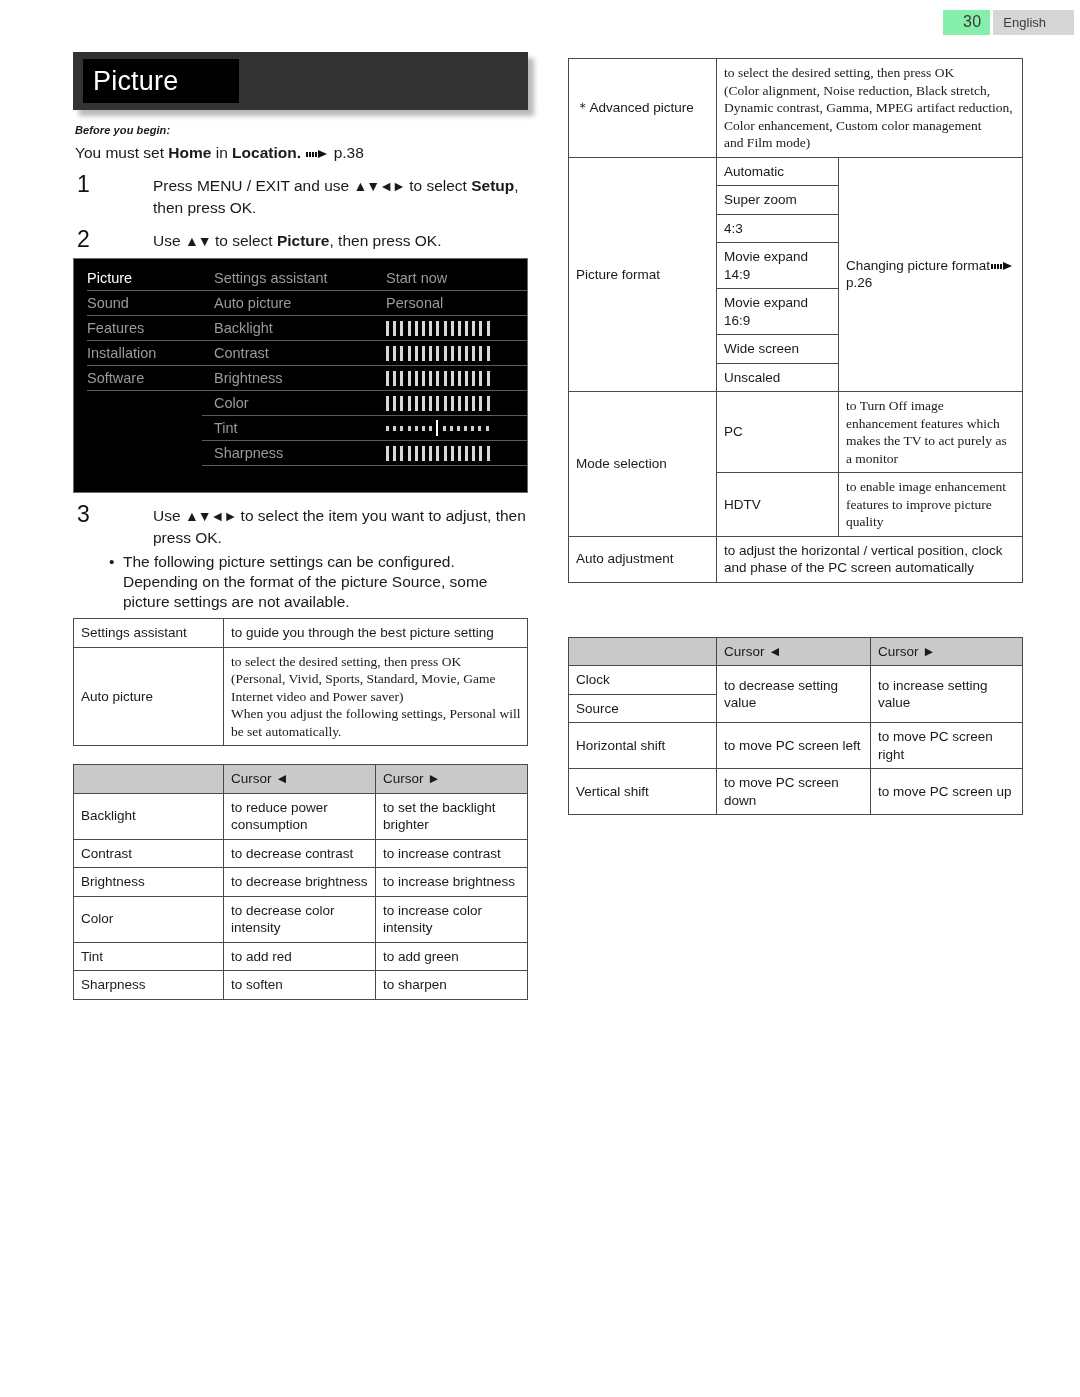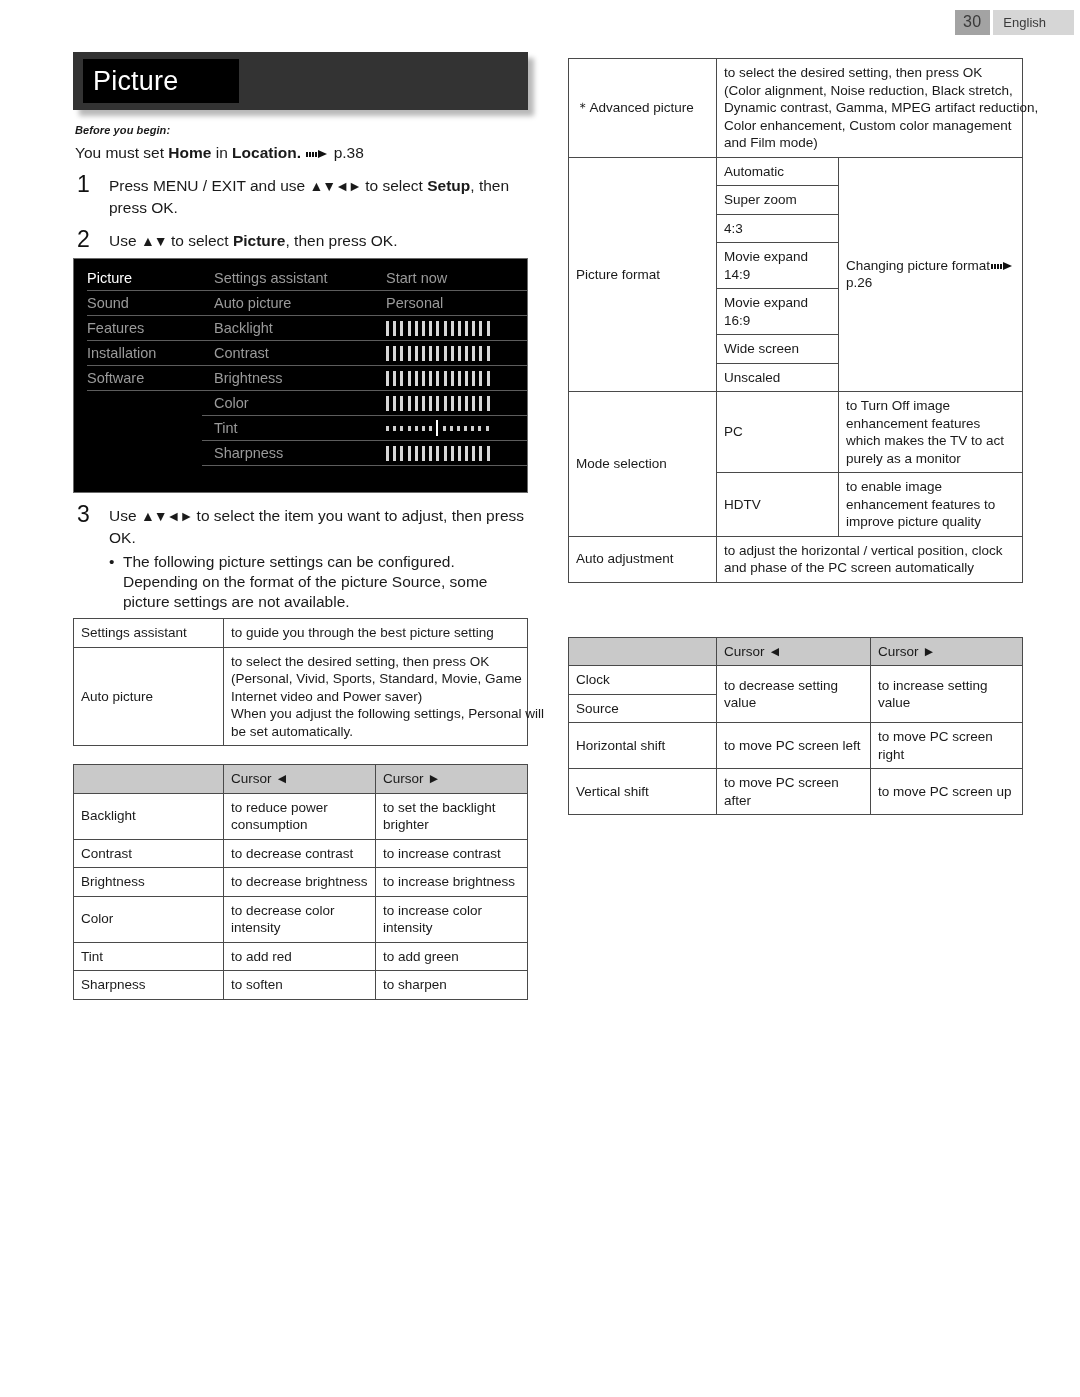--- a/index.html
+++ b/index.html
@@ -18,24 +18,24 @@
 
   
   .page-header {
     position: absolute;
     top: 10px; right: 6px;
     display: flex;
     align-items: stretch;
     gap: 3px;
   }
   .page-num {
-    background: #a3a3a3;
+    background: #86efac;
     color: #3a3a3a;
     font-size: 16px;
-    padding: 3px 9px 4px 8px;
+    padding: 3px 9px 4px 20px;
     line-height: 18px;
     letter-spacing: .3px;
   }
   .page-lang {
     background: #d6d6d6;
     color: #3a3a3a;
     font-size: 13px;
     padding: 5px 28px 4px 10px;
     line-height: 16px;
   }
@@ -100,21 +100,21 @@
     line-height: 21px;
   }
   .step-num {
     flex: 0 0 34px;
     font-size: 23px;
     line-height: 23px;
     font-weight: 400;
     color: #111;
     padding-left: 2px;
   }
-  .step-body { flex: 1 1 auto; padding-top: 2px; }
+  .step-body { flex: 1 1 auto; padding-top: 2px; margin-left: 44px; }
   .bullet {
     display: flex;
     margin: 4px 0 6px 36px;
     font-size: 15.5px;
     line-height: 20px;
   }
   .bullet-dot { flex: 0 0 14px; }
   .arrows { letter-spacing: -1px; font-size: 14px; }
 
   
@@ -205,21 +205,21 @@
   }
   td.c { text-align: center; }
   th.hd {
     background: #c9c9c9;
     text-align: center;
     font-size: 14px;
     padding: 4px;
   }
   th.hd.empty { background: #c9c9c9; }
   td.opt { text-align: center; font-size: 14px; padding: 4px; }
-  td.desc-top { vertical-align: top; }
+  td.desc-top { vertical-align: top; font-family: Liberation Serif, serif; }
 
   .tbl-gap { height: 16px; }
 
   .continued {
     width: 455px;
     text-align: right;
     font-style: italic;
     font-weight: 600;
     font-size: 14.5px;
     margin-top: 9px;
@@ -581,21 +581,21 @@
         <tr>
           <td class="k">Source</td>
         </tr>
         <tr>
           <td class="k">Horizontal shift</td>
           <td>to move PC screen left</td>
           <td>to move PC screen right</td>
         </tr>
         <tr>
           <td class="k">Vertical shift</td>
-          <td>to move PC screen after</td>
+          <td>to move PC screen down</td>
           <td>to move PC screen up</td>
         </tr>
       </tbody>
     </table>
 
 
   </div>
 
 </div>
 

